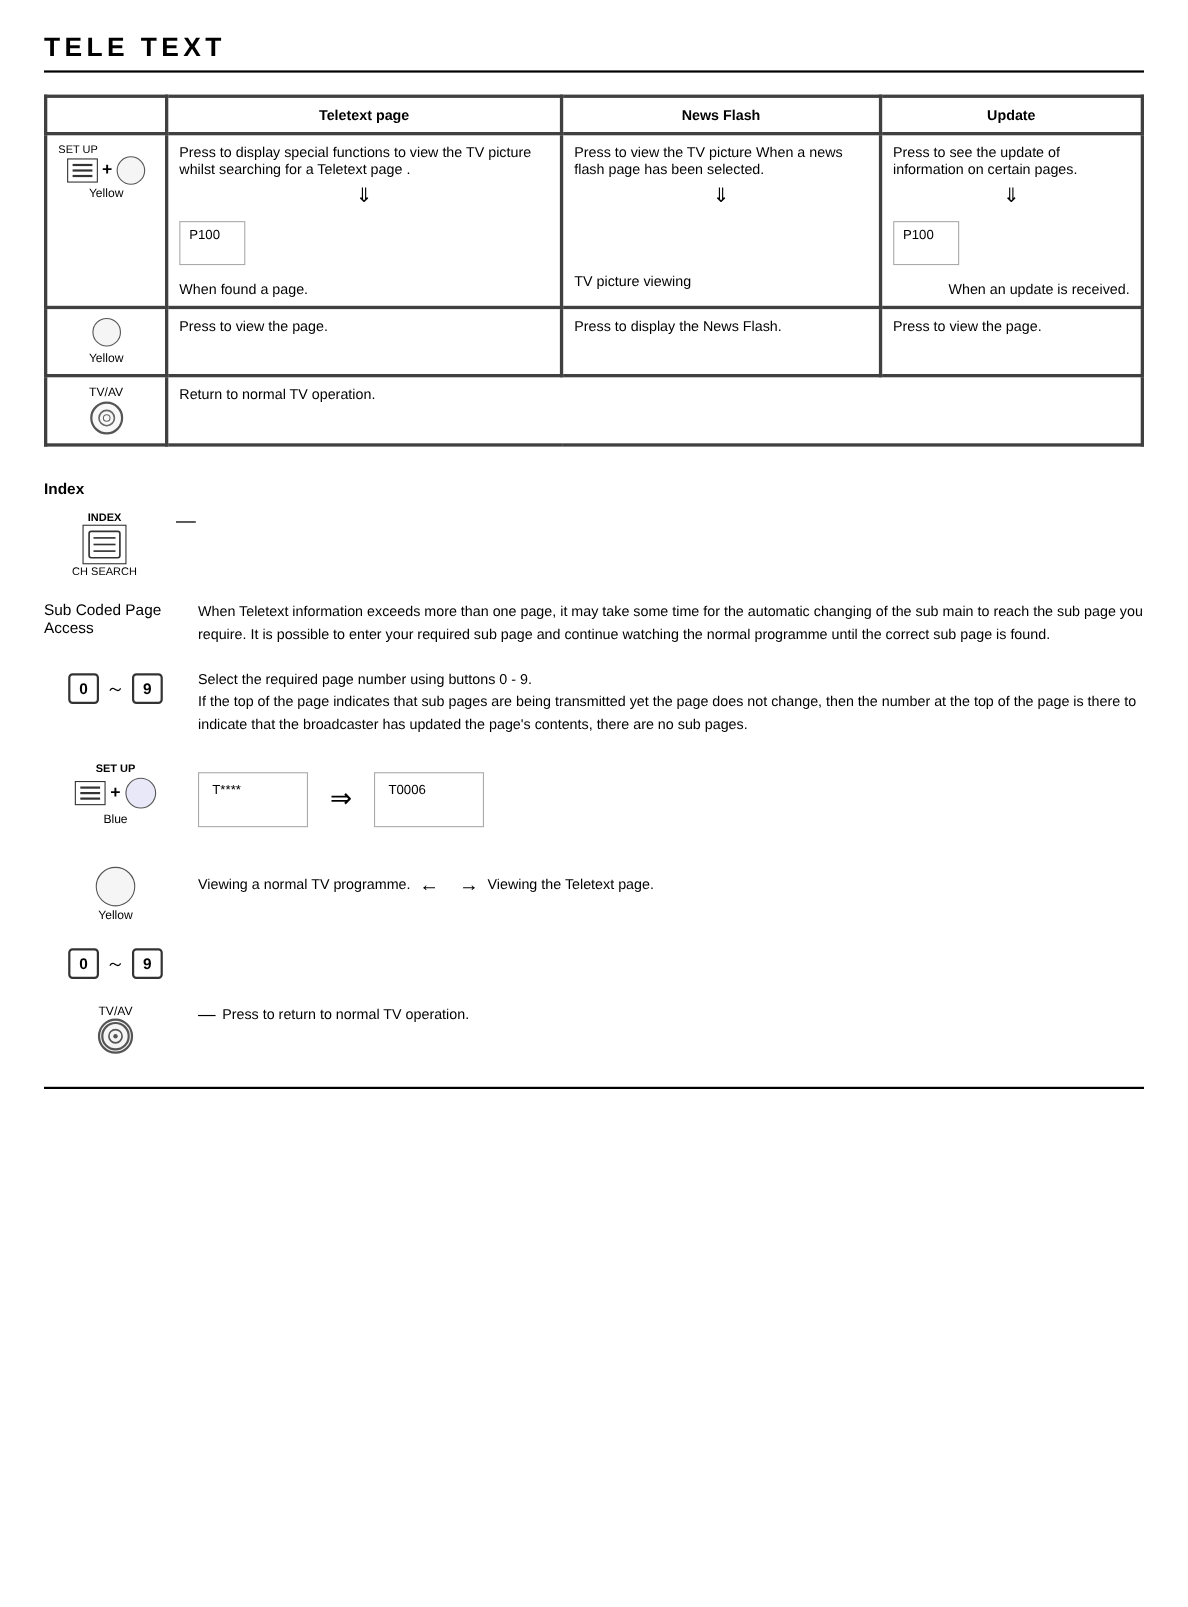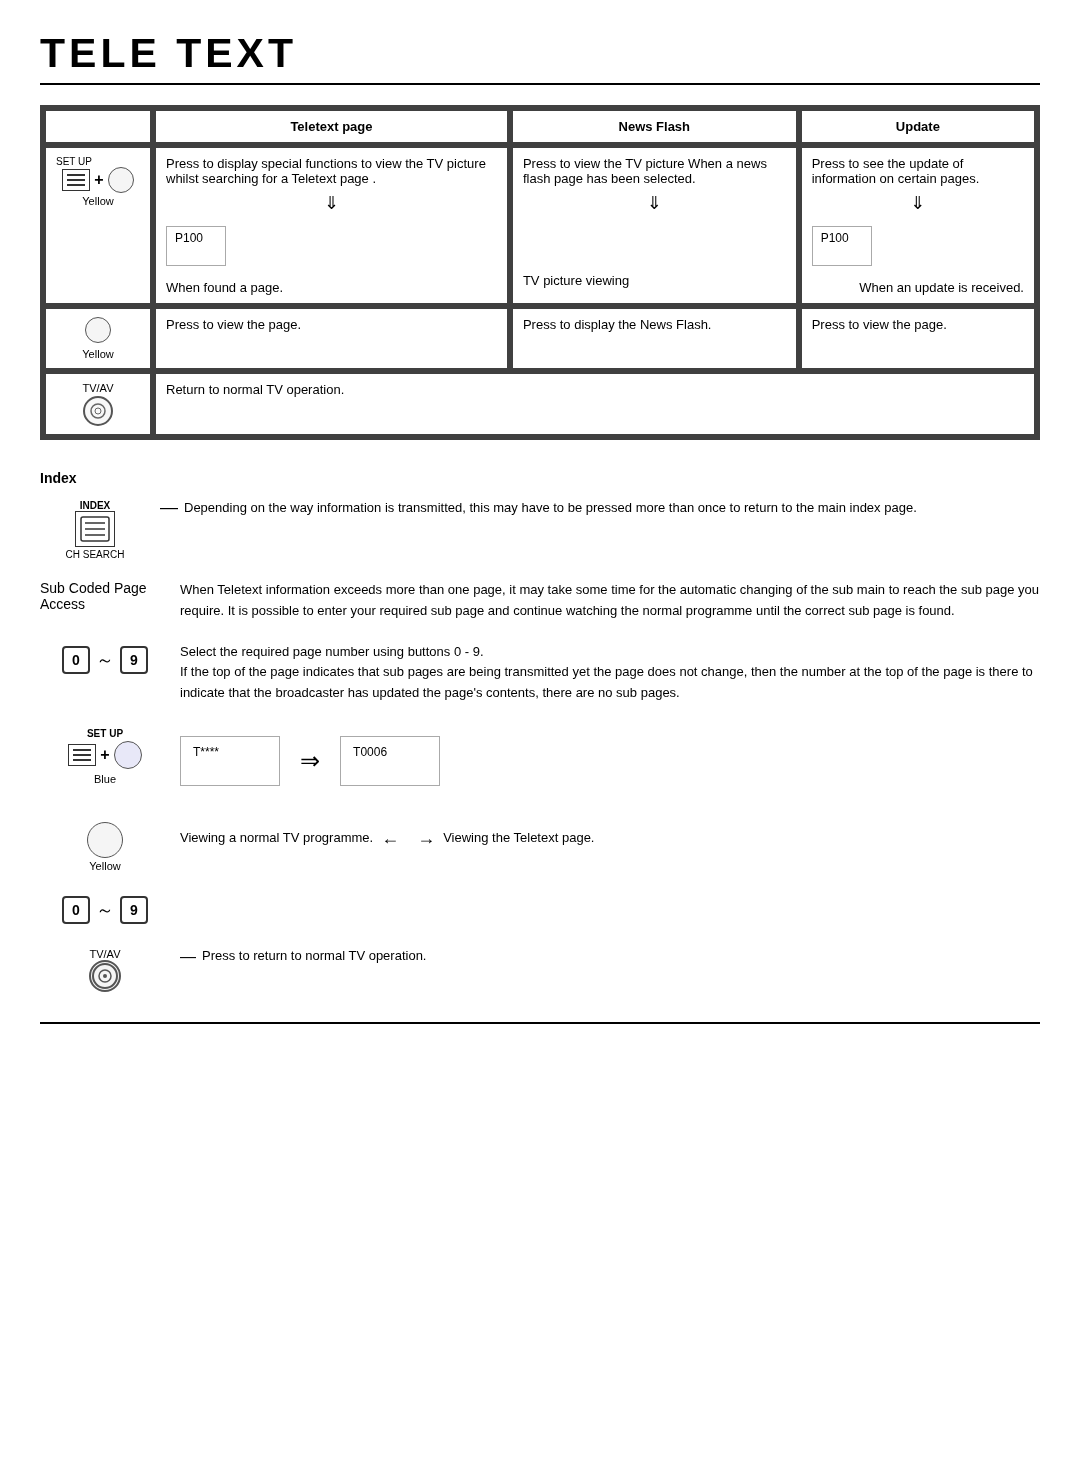--- a/index.html
+++ b/index.html
@@ -8,37 +8,37 @@
       font-family: Arial, Helvetica, sans-serif;
       font-size: 14px;
       color: #000;
       padding: 30px 40px;
       width: 1080px;
       min-height: 1461px;
     }
 
     
     .page-title {
-      font-size: 41px;
+      font-size: 24px;
       font-weight: bold;
       letter-spacing: 4px;
       margin-bottom: 10px;
       padding-bottom: 6px;
       border-bottom: 2px solid #000;
     }
 
     
     .main-table {
       width: 100%;
       border-collapse: collapse;
       margin-top: 20px;
       margin-bottom: 30px;
     }
     .main-table th, .main-table td {
-      border: 6px solid #404040;
+      border: 3px solid #404040;
       padding: 8px 10px;
       vertical-align: top;
       font-size: 13px;
     }
     .main-table th {
       font-weight: bold;
       text-align: center;
       font-size: 13px;
     }
     .col-icon {
@@ -384,21 +384,20 @@
             <line x1="6" y1="14" x2="26" y2="14" stroke="#333" stroke-width="1.5"></line>
             <line x1="6" y1="20" x2="26" y2="20" stroke="#333" stroke-width="1.5"></line>
           </svg>
       </div>
       <span class="index-label">CH SEARCH</span>
     </div>
     <div class="index-text-col">
       <div style="display:flex; align-items:flex-start; gap:6px;">
         <span style="font-size:18px; line-height:1;">—</span>
         <div>
-          <div>Depending on the way information is transmitted, this may have to be pressed more than once to return to the main index page.</div>
         </div>
       </div>
     </div>
   </div>
 
   <div class="two-col-row">
     <div style="width:130px; min-width:130px;">
       <span class="sub-section-header">Sub Coded Page Access</span>
     </div>
     <div class="right-text-col">When Teletext information exceeds more than one page, it may take some time for the automatic changing of the sub main to reach the sub page you require. It is possible to enter your required sub page and continue watching the normal programme until the correct sub page is found.</div>

